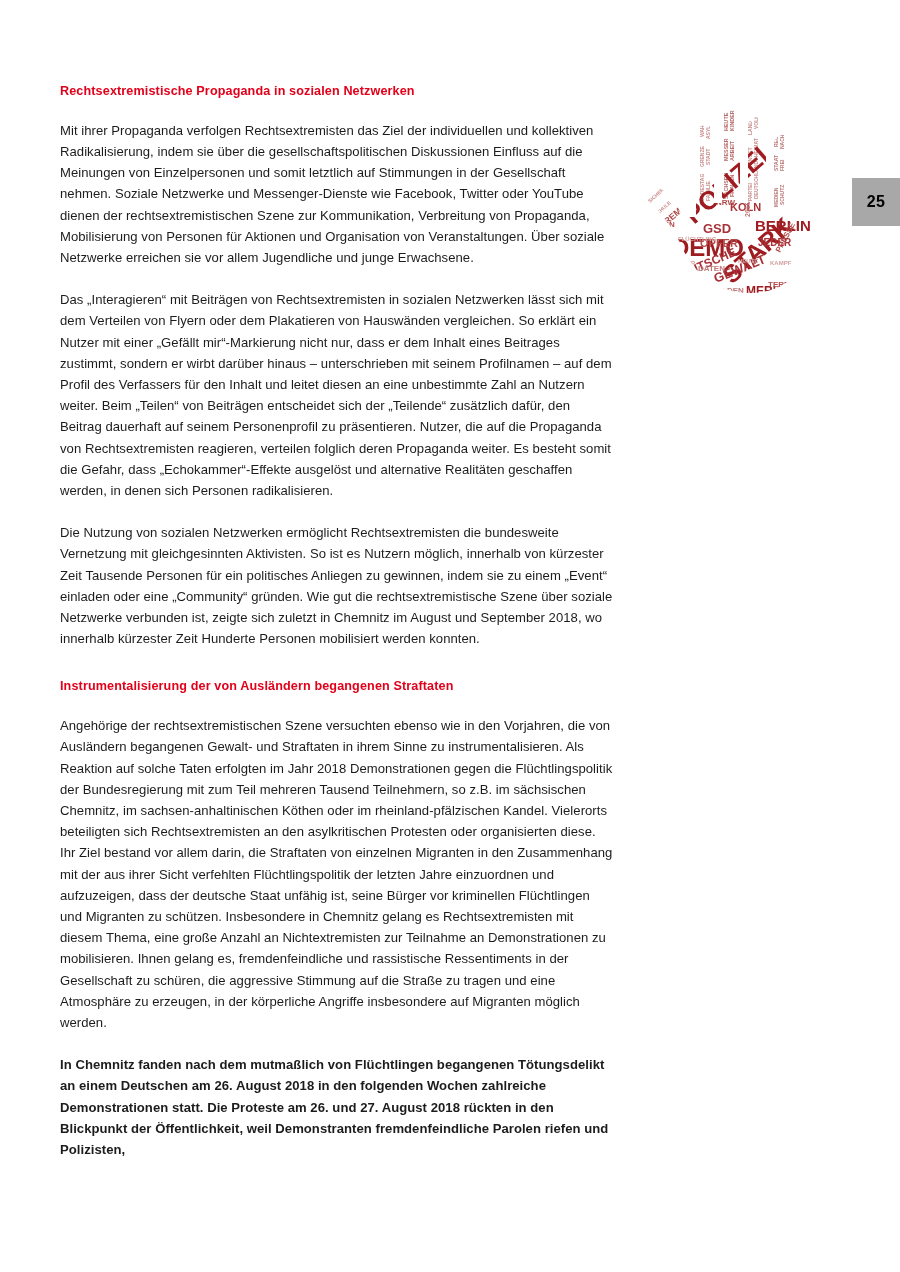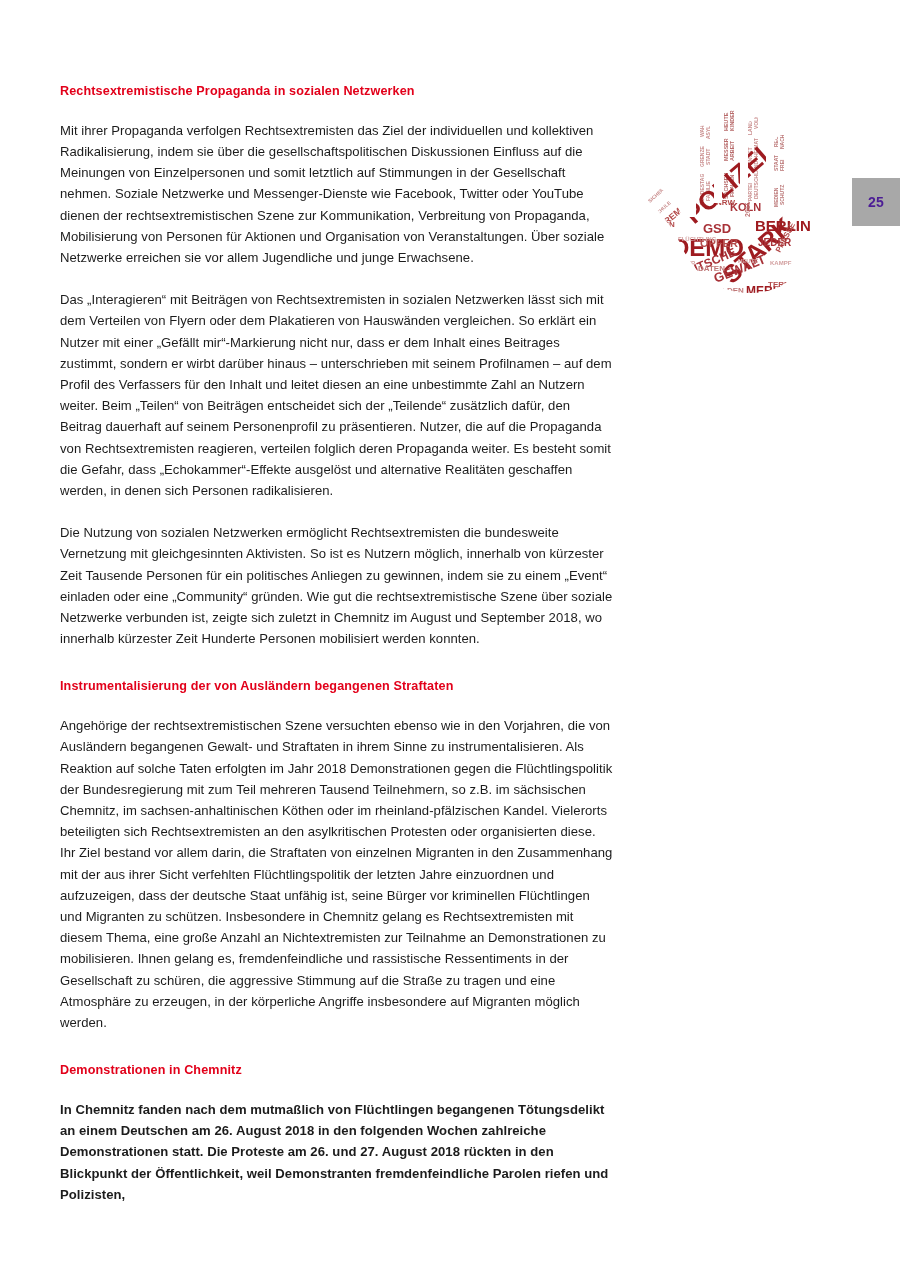--- a/index.html
+++ b/index.html
@@ -85,22 +85,22 @@
   #figure-caption span { display: block; }
 
   
   #page-number-badge {
     position: absolute;
     left: 852px;
     top: 178px;
     width: 48px;
     height: 48px;
     background: #a8a8a8;
-    color: #4c1d95;
-    font-size: 14px;
+    color: #000000;
+    font-size: 16px;
     font-weight: bold;
     display: flex;
     align-items: center;
     justify-content: center;
     letter-spacing: 0.02em;
   }
 
   
   .wc-big   { font-family: "Liberation Sans", sans-serif; font-weight: bold; }
   .wc-mid   { font-family: "Liberation Sans", sans-serif; font-weight: bold; }
@@ -118,21 +118,20 @@
     <p class="body-paragraph">Mit ihrer Propaganda verfolgen Rechtsextremisten das Ziel der individuellen und kollektiven Radikalisierung, indem sie über die gesellschaftspolitischen Diskussionen Einfluss auf die Meinungen von Einzelpersonen und somit letztlich auf Stimmungen in der Gesellschaft nehmen. Soziale Netzwerke und Messenger-Dienste wie Facebook, Twitter oder YouTube dienen der rechtsextremistischen Szene zur Kommunikation, Verbreitung von Propaganda, Mobilisierung von Personen für Aktionen und Organisation von Veranstaltungen. Über soziale Netzwerke erreichen sie vor allem Jugendliche und junge Erwachsene.</p>
 
     <p class="body-paragraph">Das „Interagieren“ mit Beiträgen von Rechtsextremisten in sozialen Netzwerken lässt sich mit dem Verteilen von Flyern oder dem Plakatieren von Hauswänden vergleichen. So erklärt ein Nutzer mit einer „Gefällt mir“-Markierung nicht nur, dass er dem Inhalt eines Beitrages zustimmt, sondern er wirbt darüber hinaus – unterschrieben mit seinem Profilnamen – auf dem Profil des Verfassers für den Inhalt und leitet diesen an eine unbestimmte Zahl an Nutzern weiter. Beim „Teilen“ von Beiträgen entscheidet sich der „Teilende“ zusätzlich dafür, den Beitrag dauerhaft auf seinem Personenprofil zu präsentieren. Nutzer, die auf die Propaganda von Rechtsextremisten reagieren, verteilen folglich deren Propaganda weiter. Es besteht somit die Gefahr, dass „Echokammer“-Effekte ausgelöst und alternative Realitäten geschaffen werden, in denen sich Personen radikalisieren.</p>
 
     <p class="body-paragraph">Die Nutzung von sozialen Netzwerken ermöglicht Rechtsextremisten die bundesweite Vernetzung mit gleichgesinnten Aktivisten. So ist es Nutzern möglich, innerhalb von kürzester Zeit Tausende Personen für ein politisches Anliegen zu gewinnen, indem sie zu einem „Event“ einladen oder eine „Community“ gründen. Wie gut die rechtsextremistische Szene über soziale Netzwerke verbunden ist, zeigte sich zuletzt in Chemnitz im August und September 2018, wo innerhalb kürzester Zeit Hunderte Personen mobilisiert werden konnten.</p>
 
     <h2 class="section-heading block-gap-top">Instrumentalisierung der von Ausländern begangenen Straftaten</h2>
 
     <p class="body-paragraph">Angehörige der rechtsextremistischen Szene versuchten ebenso wie in den Vorjahren, die von Ausländern begangenen Gewalt- und Straftaten in ihrem Sinne zu instrumentalisieren. Als Reaktion auf solche Taten erfolgten im Jahr 2018 Demonstrationen gegen die Flüchtlingspolitik der Bundesregierung mit zum Teil mehreren Tausend Teilnehmern, so z.B. im sächsischen Chemnitz, im sachsen-anhaltinischen Köthen oder im rheinland-pfälzischen Kandel. Vielerorts beteiligten sich Rechtsextremisten an den asylkritischen Protesten oder organisierten diese. Ihr Ziel bestand vor allem darin, die Straftaten von einzelnen Migranten in den Zusammenhang mit der aus ihrer Sicht verfehlten Flüchtlingspolitik der letzten Jahre einzuordnen und aufzuzeigen, dass der deutsche Staat unfähig ist, seine Bürger vor kriminellen Flüchtlingen und Migranten zu schützen. Insbesondere in Chemnitz gelang es Rechtsextremisten mit diesem Thema, eine große Anzahl an Nichtextremisten zur Teilnahme an Demonstrationen zu mobilisieren. Ihnen gelang es, fremdenfeindliche und rassistische Ressentiments in der Gesellschaft zu schüren, die aggressive Stimmung auf die Straße zu tragen und eine Atmosphäre zu erzeugen, in der körperliche Angriffe insbesondere auf Migranten möglich werden.</p>
 
-    <h2 class="section-heading block-gap-top">Demonstrationen in Chemnitz</h2>
 
     <p class="body-paragraph">In Chemnitz fanden nach dem mutmaßlich von Flüchtlingen begangenen Tötungsdelikt an einem Deutschen am 26. August 2018 in den folgenden Wochen zahlreiche Demonstrationen statt. Die Proteste am 26. und 27. August 2018 rückten in den Blickpunkt der Öffentlichkeit, weil Demonstranten fremdenfeindliche Parolen riefen und Polizisten,</p>
   </div>
 
   <div id="figure-column">
 
     <div id="wordcloud-figure">
       <svg viewBox="0 0 215 212" xmlns="http://www.w3.org/2000/svg">
         <defs>
 

